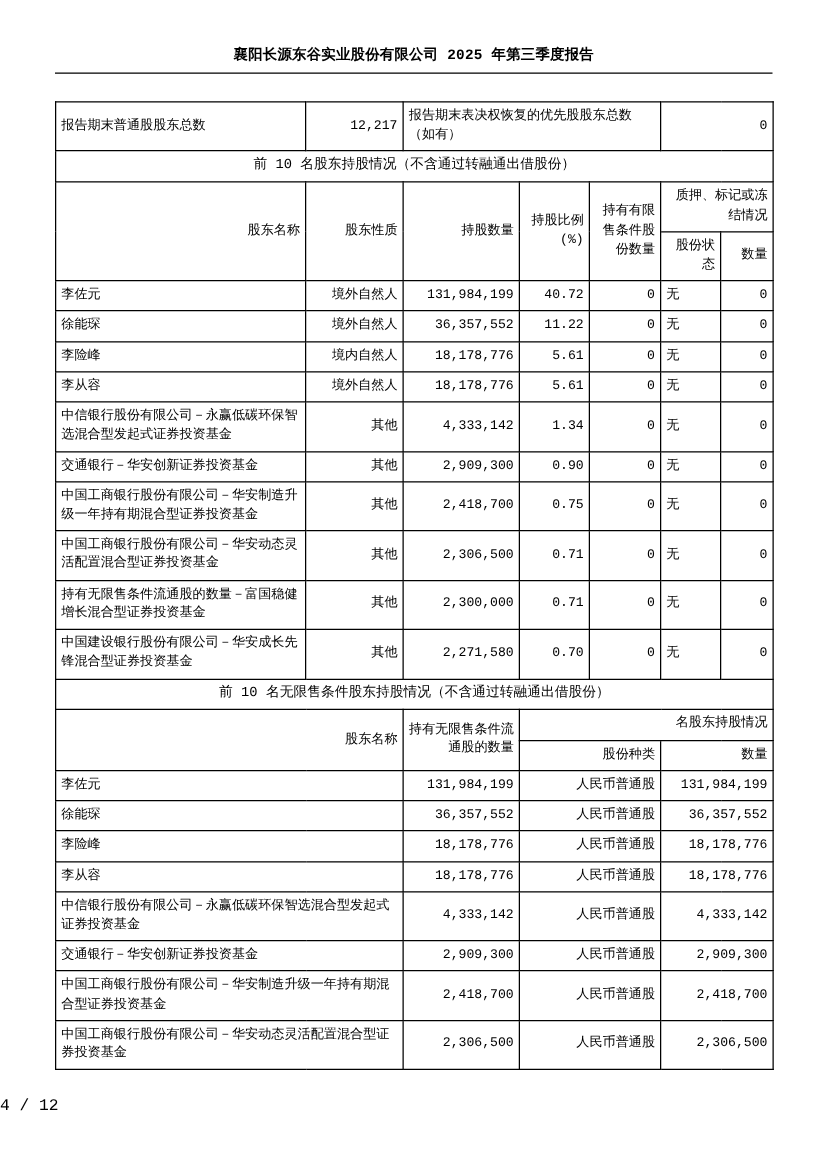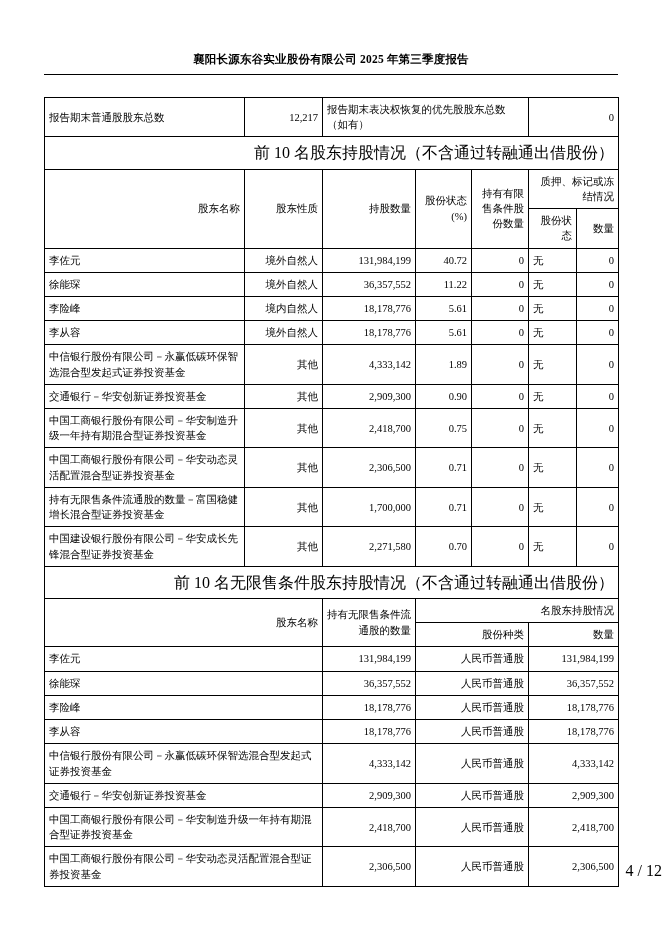--- a/index.html
+++ b/index.html
@@ -11,22 +11,23 @@
     width: 662px;
     height: 936px;
     font-family: "Liberation Serif", "DejaVu Serif", serif;
     color: #000000;
     position: relative;
   }
   .page {
     width: 662px;
     height: 936px;
     box-sizing: border-box;
-    padding: 52px 44px 0 44px;
+    padding: 36px 44px 0 44px;
     position: relative;
+    font-family: Liberation Mono, monospace;
   }
   .doc-header {
     text-align: center;
     font-size: 11.5px;
     font-weight: bold;
     letter-spacing: 0.2px;
     padding-bottom: 7px;
   }
   .header-rule {
     border-bottom: 1.2px solid #000;
@@ -43,30 +44,30 @@
     border: 0.8px solid #000;
     padding: 4px 4px;
     vertical-align: middle;
     font-weight: normal;
     line-height: 1.45;
   }
   .c-left { text-align: left; }
   .c-center { text-align: right; }
   .c-right { text-align: right; }
   .band-title {
-    text-align: right;
-    font-size: 16px;
+    text-align: center;
+    font-size: 11px;
   }
   .pagenum {
     position: absolute;
-    bottom: 56px;
+    bottom: 44px;
     left: 0;
     width: 662px;
-    text-align: right;
-    font-size: 16px;
+    text-align: left;
+    font-size: 13px;
   }
   .cellpad-lr { padding-left: 5px; padding-right: 5px; }
 </style>
 </head>
 <body>
 
 <div class="page">
 
   <div class="doc-header">襄阳长源东谷实业股份有限公司 2025 年第三季度报告</div>
   <div class="header-rule"></div>
@@ -91,21 +92,21 @@
       </tr>
 
       <tr>
         <td class="band-title" colspan="7">前 10 名股东持股情况（不含通过转融通出借股份）</td>
       </tr>
 
       <tr>
         <td class="c-center" rowspan="2">股东名称</td>
         <td class="c-center" rowspan="2">股东性质</td>
         <td class="c-center" rowspan="2">持股数量</td>
-        <td class="c-center" rowspan="2">股份状态(%)</td>
+        <td class="c-center" rowspan="2">持股比例(%)</td>
         <td class="c-center" rowspan="2">持有有限售条件股份数量</td>
         <td class="c-center" colspan="2">质押、标记或冻结情况</td>
       </tr>
       <tr>
         <td class="c-center">股份状态</td>
         <td class="c-center">数量</td>
       </tr>
 
       <tr>
         <td class="c-left">李佐元</td>
@@ -140,21 +141,21 @@
         <td class="c-right">18,178,776</td>
         <td class="c-right">5.61</td>
         <td class="c-right">0</td>
         <td class="c-left">无</td>
         <td class="c-right">0</td>
       </tr>
       <tr>
         <td class="c-left">中信银行股份有限公司－永赢低碳环保智选混合型发起式证券投资基金</td>
         <td class="c-center">其他</td>
         <td class="c-right">4,333,142</td>
-        <td class="c-right">1.89</td>
+        <td class="c-right">1.34</td>
         <td class="c-right">0</td>
         <td class="c-left">无</td>
         <td class="c-right">0</td>
       </tr>
       <tr>
         <td class="c-left">交通银行－华安创新证券投资基金</td>
         <td class="c-center">其他</td>
         <td class="c-right">2,909,300</td>
         <td class="c-right">0.90</td>
         <td class="c-right">0</td>
@@ -175,21 +176,21 @@
         <td class="c-center">其他</td>
         <td class="c-right">2,306,500</td>
         <td class="c-right">0.71</td>
         <td class="c-right">0</td>
         <td class="c-left">无</td>
         <td class="c-right">0</td>
       </tr>
       <tr>
         <td class="c-left">持有无限售条件流通股的数量－富国稳健增长混合型证券投资基金</td>
         <td class="c-center">其他</td>
-        <td class="c-right">1,700,000</td>
+        <td class="c-right">2,300,000</td>
         <td class="c-right">0.71</td>
         <td class="c-right">0</td>
         <td class="c-left">无</td>
         <td class="c-right">0</td>
       </tr>
       <tr>
         <td class="c-left">中国建设银行股份有限公司－华安成长先锋混合型证券投资基金</td>
         <td class="c-center">其他</td>
         <td class="c-right">2,271,580</td>
         <td class="c-right">0.70</td>

